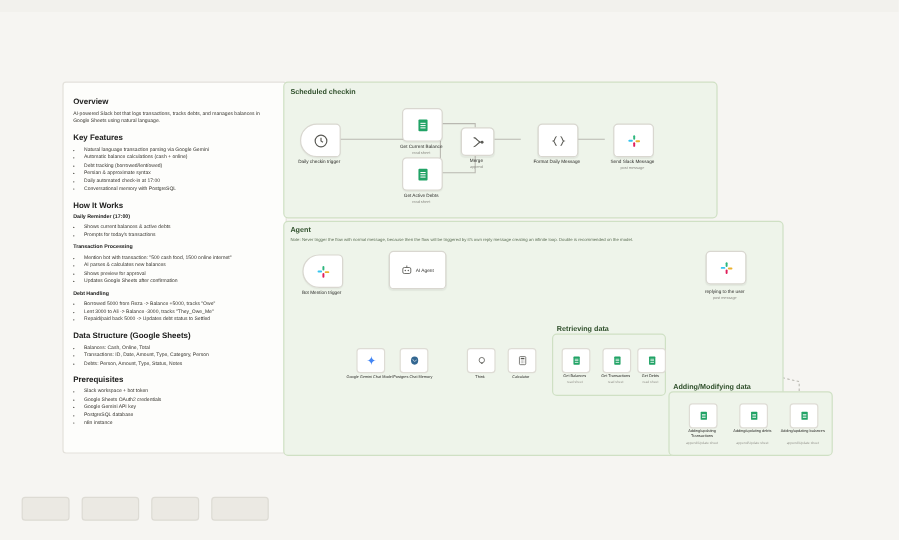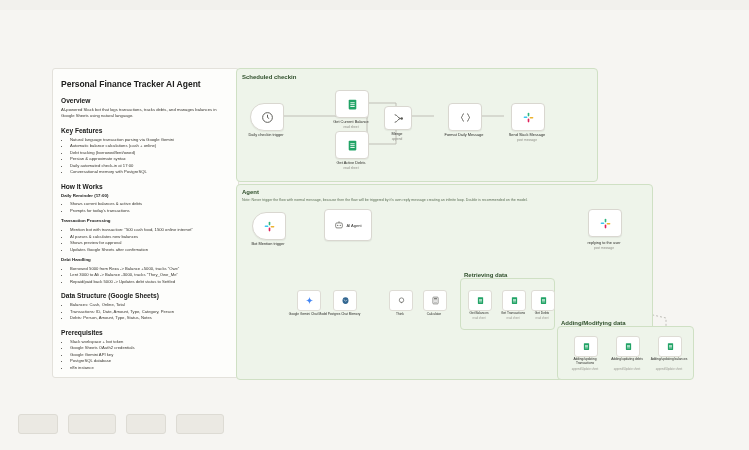--- a/index.html
+++ b/index.html
@@ -82,21 +82,20 @@
   }
 </style>
 </head>
 <body>
 
 <div class="canvas">
 
   <div class="topbar"></div>
 
   <div class="doc">
-    <h1>Personal Finance Tracker AI Agent</h1>
 
     <h2>Overview</h2>
     <p>AI-powered Slack bot that logs transactions, tracks debts, and manages balances in Google Sheets using natural language.</p>
 
     <h2>Key Features</h2>
     <ul>
       <li>Natural language transaction parsing via Google Gemini</li>
       <li>Automatic balance calculations (cash + online)</li>
       <li>Debt tracking (borrowed/lent/owed)</li>
       <li>Persian &amp; approximate syntax</li>

